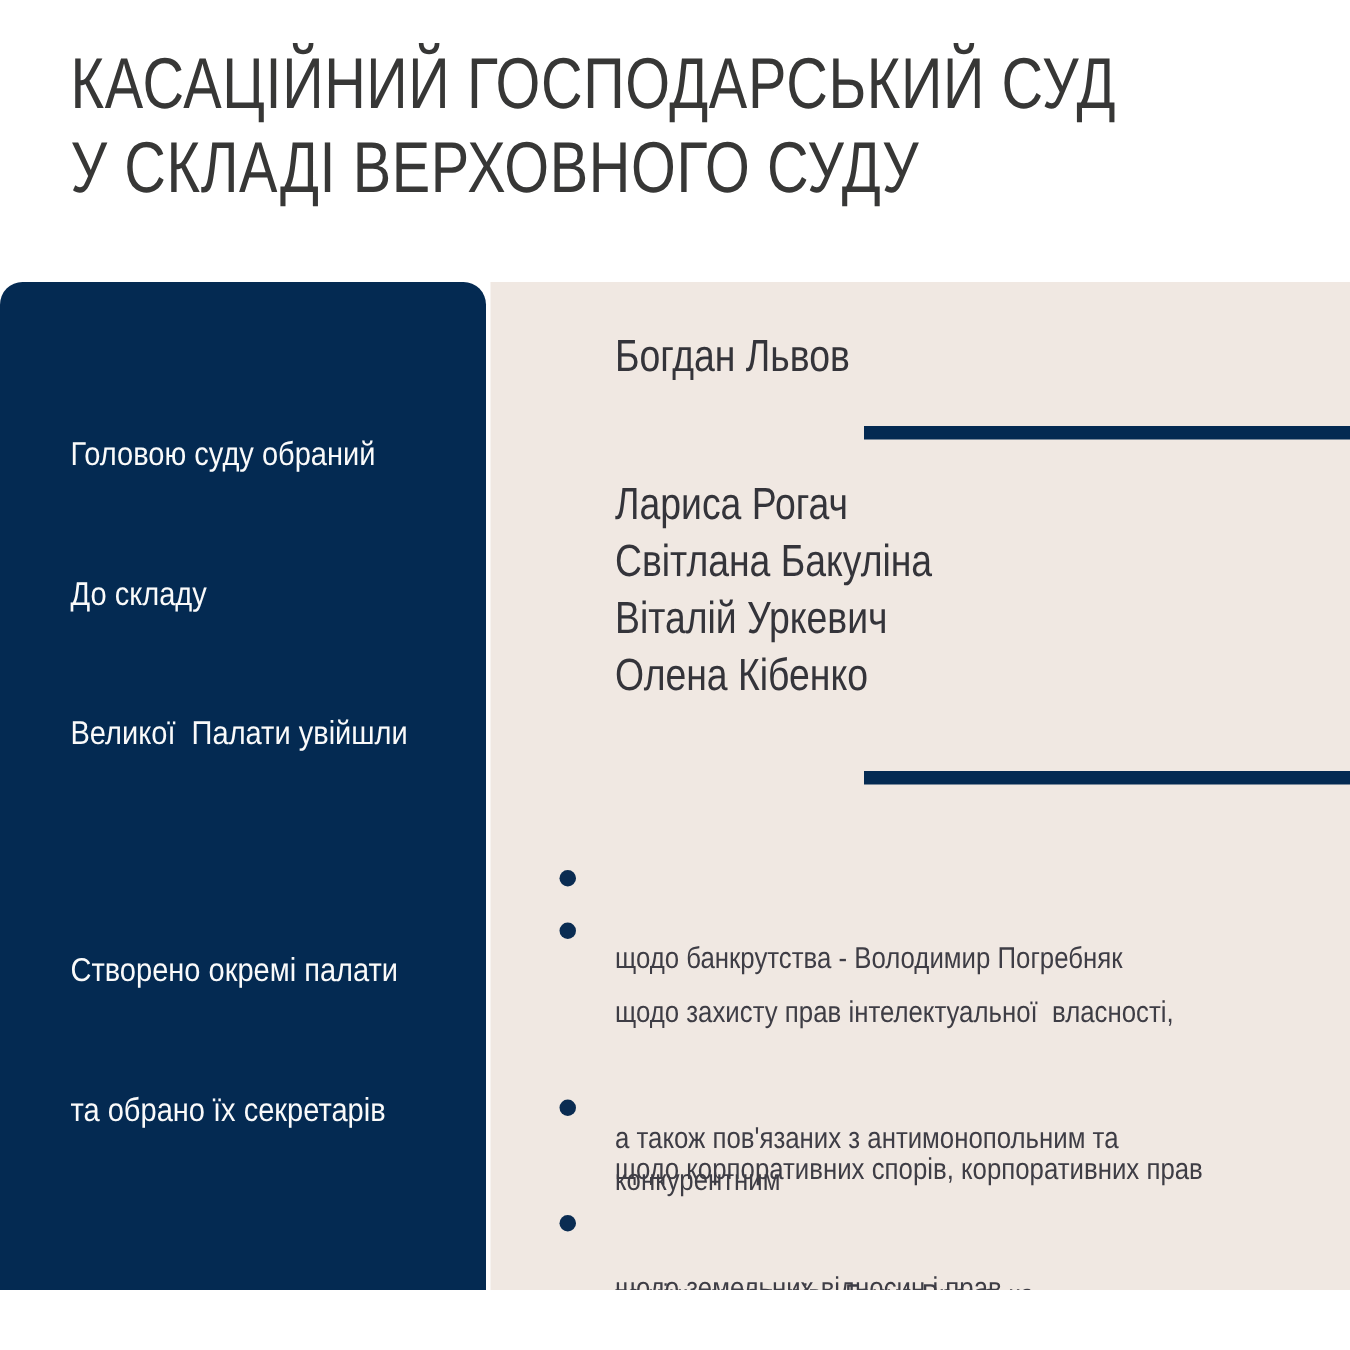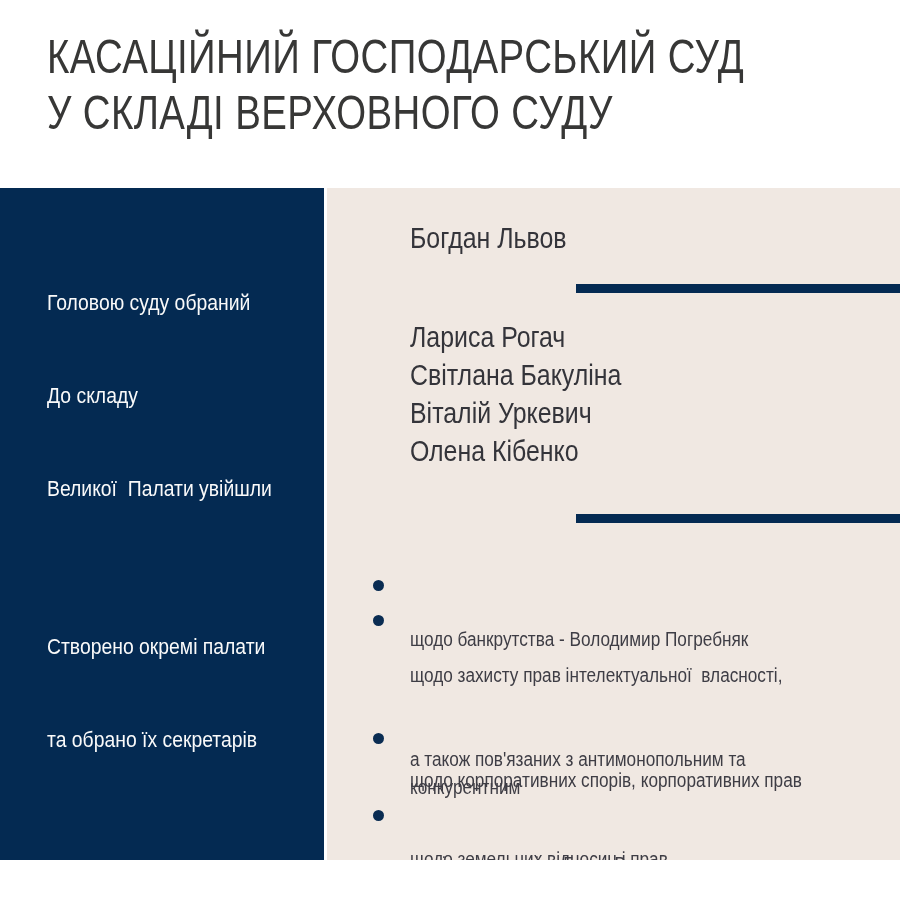--- a/index.html
+++ b/index.html
@@ -24,20 +24,21 @@
     transform-origin: 0 0;
     white-space: nowrap;
   }
   .navy-panel {
     position: absolute;
     left: 0;
     top: 188px;
     width: 324px;
     height: 712px;
     background: #042a52;
+    border-radius: 15px;
   }
   .beige-panel {
     position: absolute;
     left: 327px;
     top: 188px;
     width: 573px;
     height: 712px;
     background: #f0e8e2;
   }
   .label {

